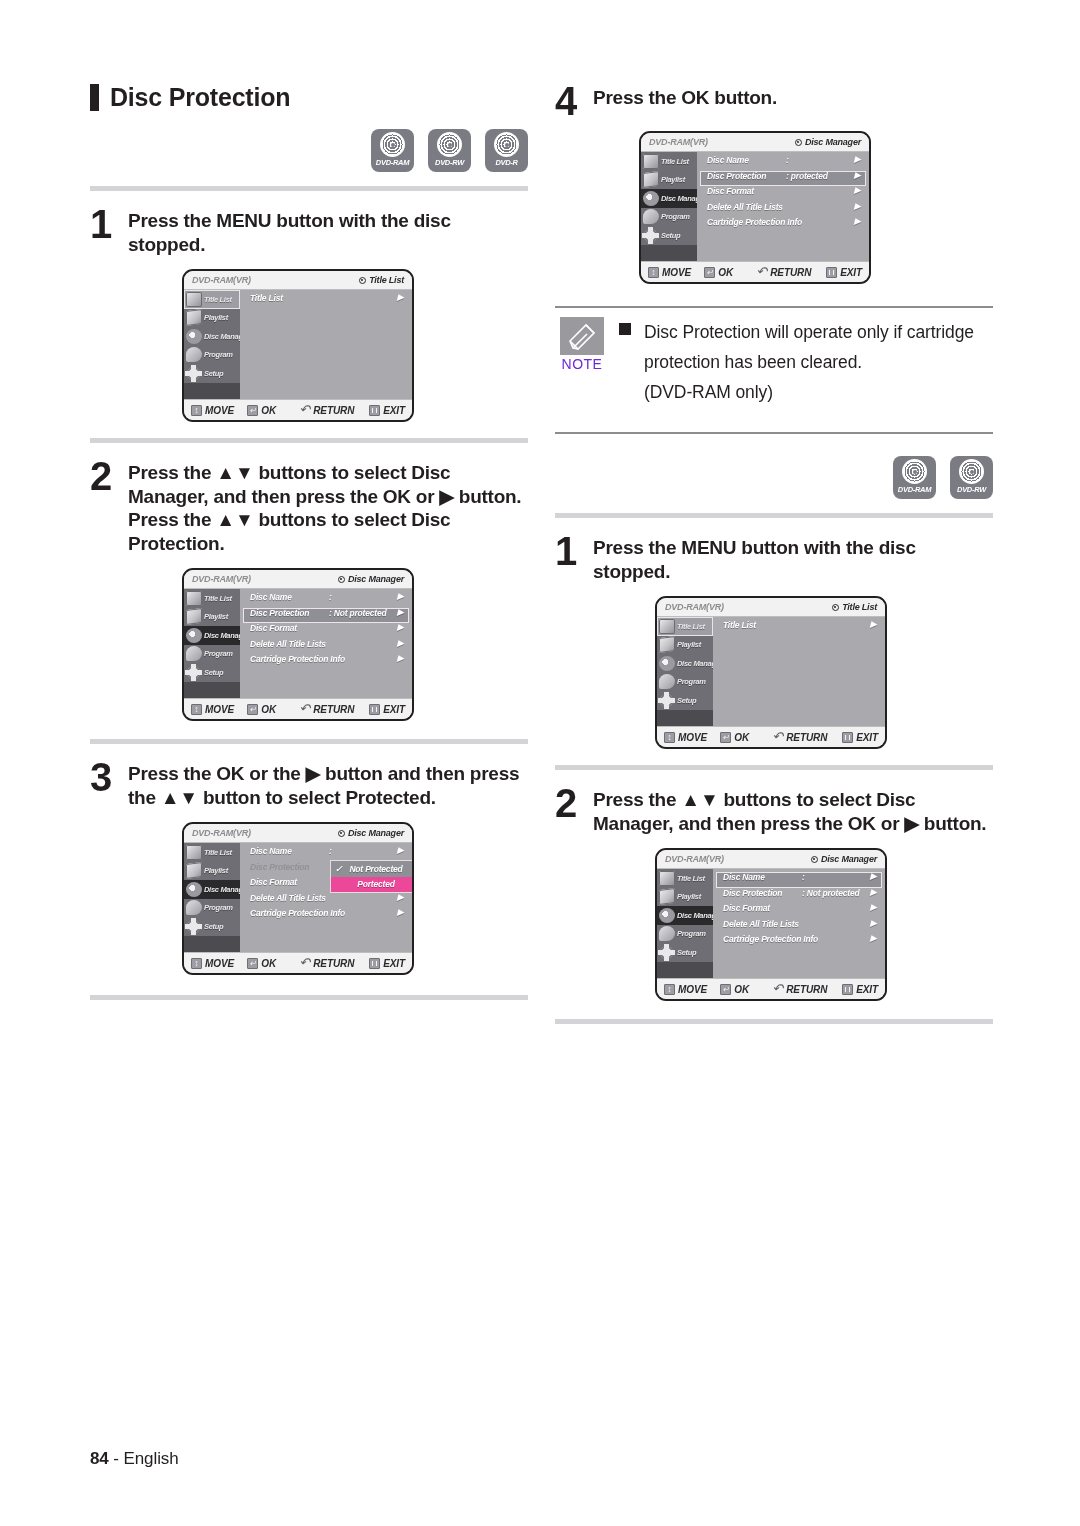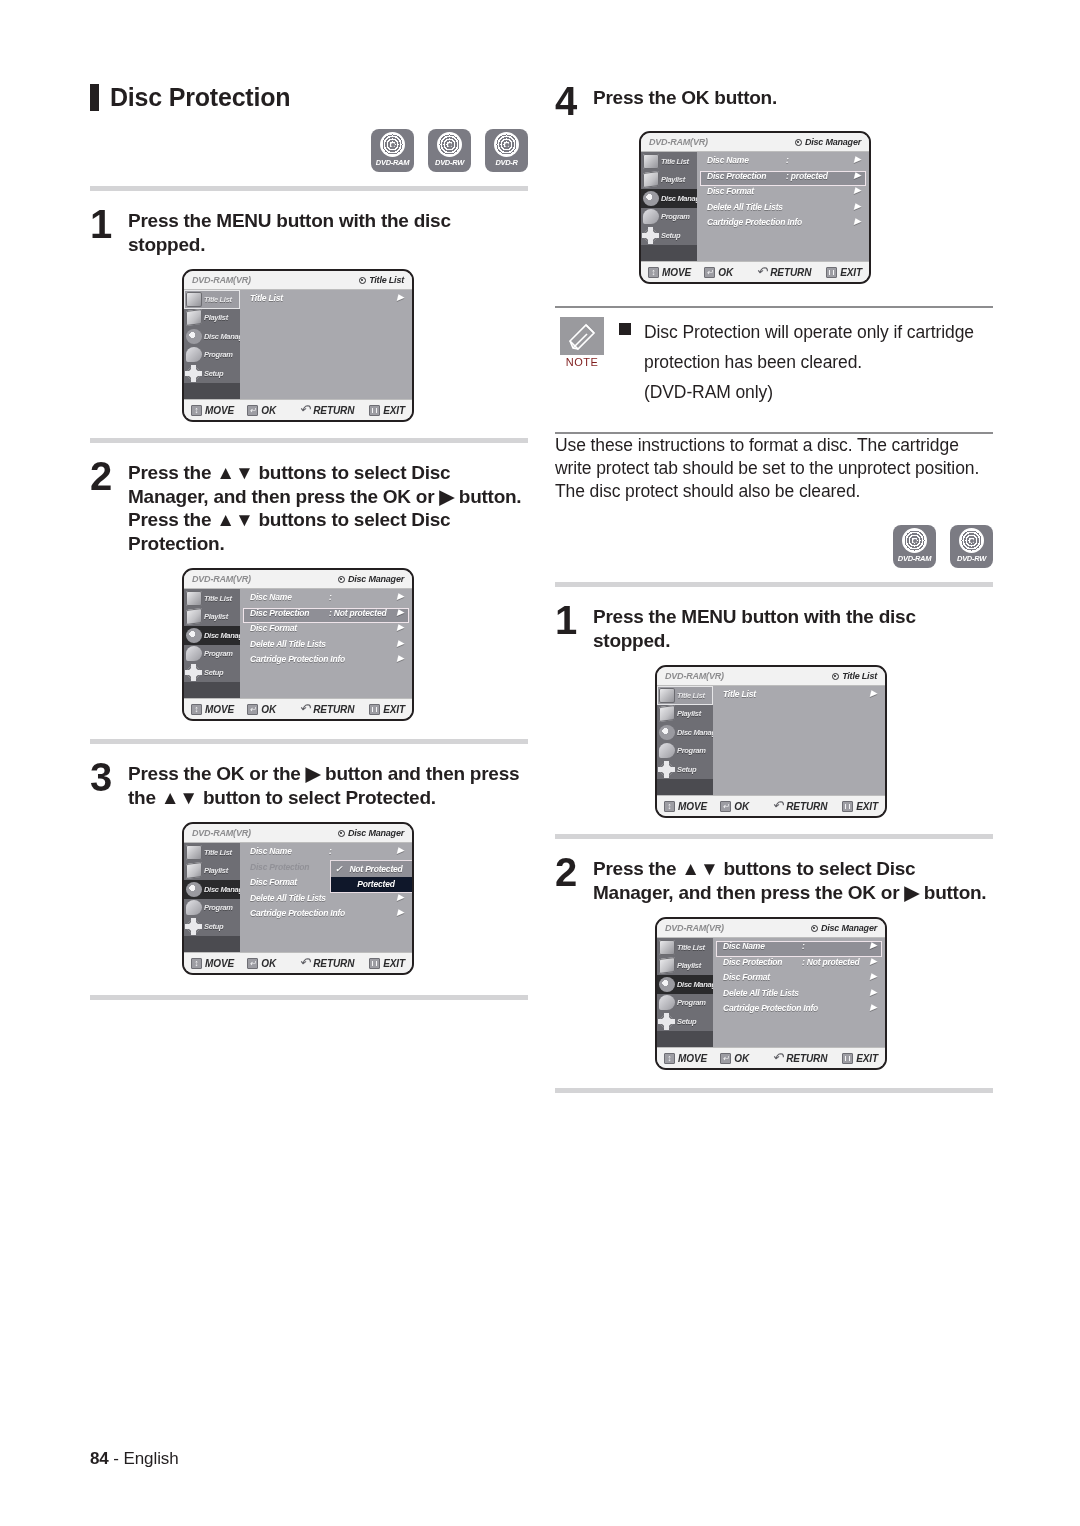--- a/index.html
+++ b/index.html
@@ -43,21 +43,21 @@
   .step-num{font-size:40px;font-weight:bold;line-height:34px;width:38px;flex:none;
      letter-spacing:-1px;}
   .step-txt{font-size:19px;font-weight:bold;line-height:23.5px;letter-spacing:-0.25px;
      padding-top:2px;}
 
   
   .note-wrap{margin-top:16px;}
   .note-body{display:flex;align-items:flex-start;padding-top:9px;}
   .note-ico{width:54px;flex:none;text-align:center;}
   .note-sq{width:44px;height:38px;background:#9a9a9e;margin:0 auto;position:relative;}
-  .note-lbl{font-size:11px;color:#7f1d1d;letter-spacing:0.5px;margin-top:1px;}
+  .note-lbl{font-size:14px;color:#6d28d9;letter-spacing:0.5px;margin-top:1px;}
   .note-bullet{width:12px;height:12px;background:#231f20;margin:6px 13px 0 10px;flex:none;}
   .note-text{font-size:17.5px;line-height:30px;letter-spacing:-0.1px;}
 
   
   .osd{width:232px;background:#c9c9cb;border:2px solid #231f20;border-radius:11px;
        overflow:hidden;box-sizing:border-box;position:relative;font-style:italic;}
   .osd-head{height:19px;background:#f2f2f2;display:flex;align-items:center;
        padding:0 8px;box-sizing:border-box;border-bottom:1px solid #bdbdbd;}
   .osd-head .disc{font-size:9px;color:#8d8d8f;font-weight:bold;letter-spacing:-0.2px;}
   .osd-head .spacer{flex:1;}
@@ -104,21 +104,21 @@
        text-shadow:0 1px 0 rgba(0,0,0,.3);position:absolute;left:86px;white-space:nowrap;}
   .menu-row .arr{margin-left:auto;font-size:9px;color:#ffffff;line-height:1;
        text-shadow:0 1px 0 rgba(0,0,0,.3);}
   .menu-row.sel{background:#8f8f96;outline:1.2px solid #efe4ea;outline-offset:-1px;}
   .menu-row.dim .lbl,.menu-row.dim .val{color:#919197;text-shadow:none;}
 
   .dropdown{position:absolute;left:90px;top:17px;width:92px;border:1px solid #e8dde3;
        box-sizing:border-box;z-index:4;}
   .dd-item{height:15.5px;display:flex;align-items:center;justify-content:center;
        font-size:8.5px;font-weight:bold;color:#ffffff;letter-spacing:-0.2px;
-       text-shadow:0 1px 0 rgba(0,0,0,.3);background:#0f172a;}
+       text-shadow:0 1px 0 rgba(0,0,0,.3);background:#ec4899;}
   .dd-item.on{background:#8f8f96;}
   .dd-chk{position:absolute;left:4px;font-size:9px;color:#fff;}
 
   .osd-foot{height:21px;background:#f2f2f2;border-top:1px solid #bdbdbd;
        display:flex;align-items:center;padding:0 7px;box-sizing:border-box;}
   .foot-b{display:flex;align-items:center;gap:3px;}
   .foot-ico{width:11px;height:11px;background:#9d9da3;border:1px solid #6e6e74;
        box-sizing:border-box;border-radius:1px;position:relative;flex:none;}
   .foot-ico.move:after{content:"\2195";position:absolute;left:0;right:0;top:-2px;
        font-size:9px;color:#f4f4f6;text-align:center;line-height:13px;}
@@ -546,21 +546,20 @@
           <div class="note-lbl">NOTE</div>
         </div>
         <div class="note-bullet"></div>
         <div class="note-text" style="white-space:pre-line;">Disc Protection will operate only if cartridge protection has been cleared.
 (DVD-RAM only)</div>
       </div>
       <div class="sep-thin" style="margin-top:25px;"></div>
     </div>
 
 
-    <div class="body-text">Use these instructions to format a disc. The cartridge write protect tab should be set to the unprotect position. The disc protect should also be cleared.</div>
 
     <div class="disc-row" style="margin-top:22px;">
       <div class="disc-ico">
         <div class="d"></div>
         <div class="lb">DVD-RAM</div>
       </div>
       <div class="disc-ico">
         <div class="d"></div>
         <div class="lb">DVD-RW</div>
       </div>

